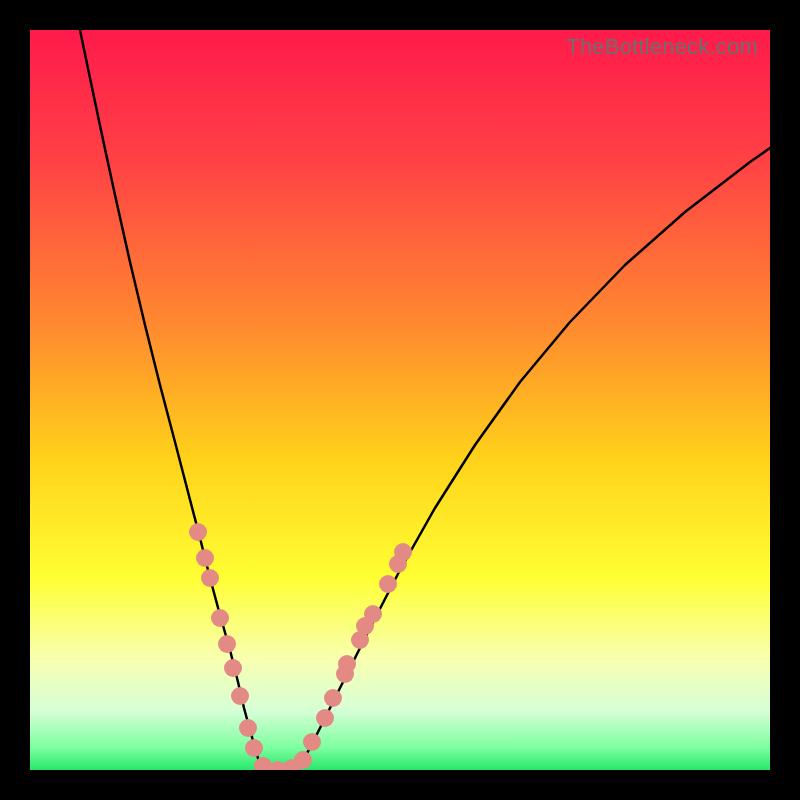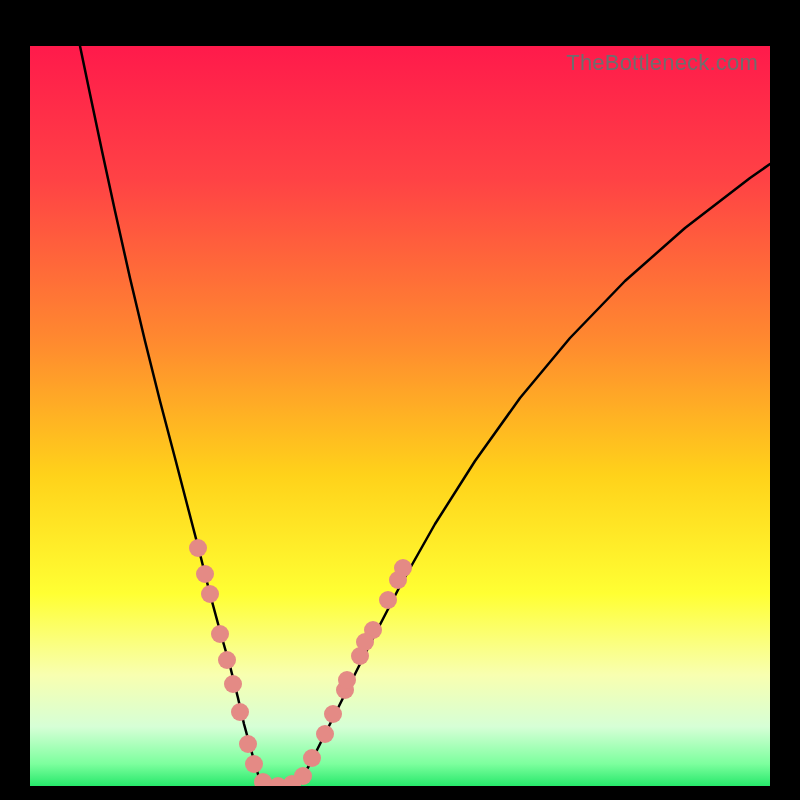--- a/index.html
+++ b/index.html
@@ -7,21 +7,21 @@
     padding: 0;
     width: 800px;
     height: 800px;
     background: #000;
     overflow: hidden;
     font-family: Arial, Helvetica, sans-serif;
   }
   .frame {
     position: absolute;
     left: 0;
-    top: 16px;
+    top: 0;
     width: 800px;
     height: 757px;
     background: #000;
   }
   .plot {
     position: absolute;
     left: 30px;
     top: 30px;
     width: 740px;
     height: 740px;

